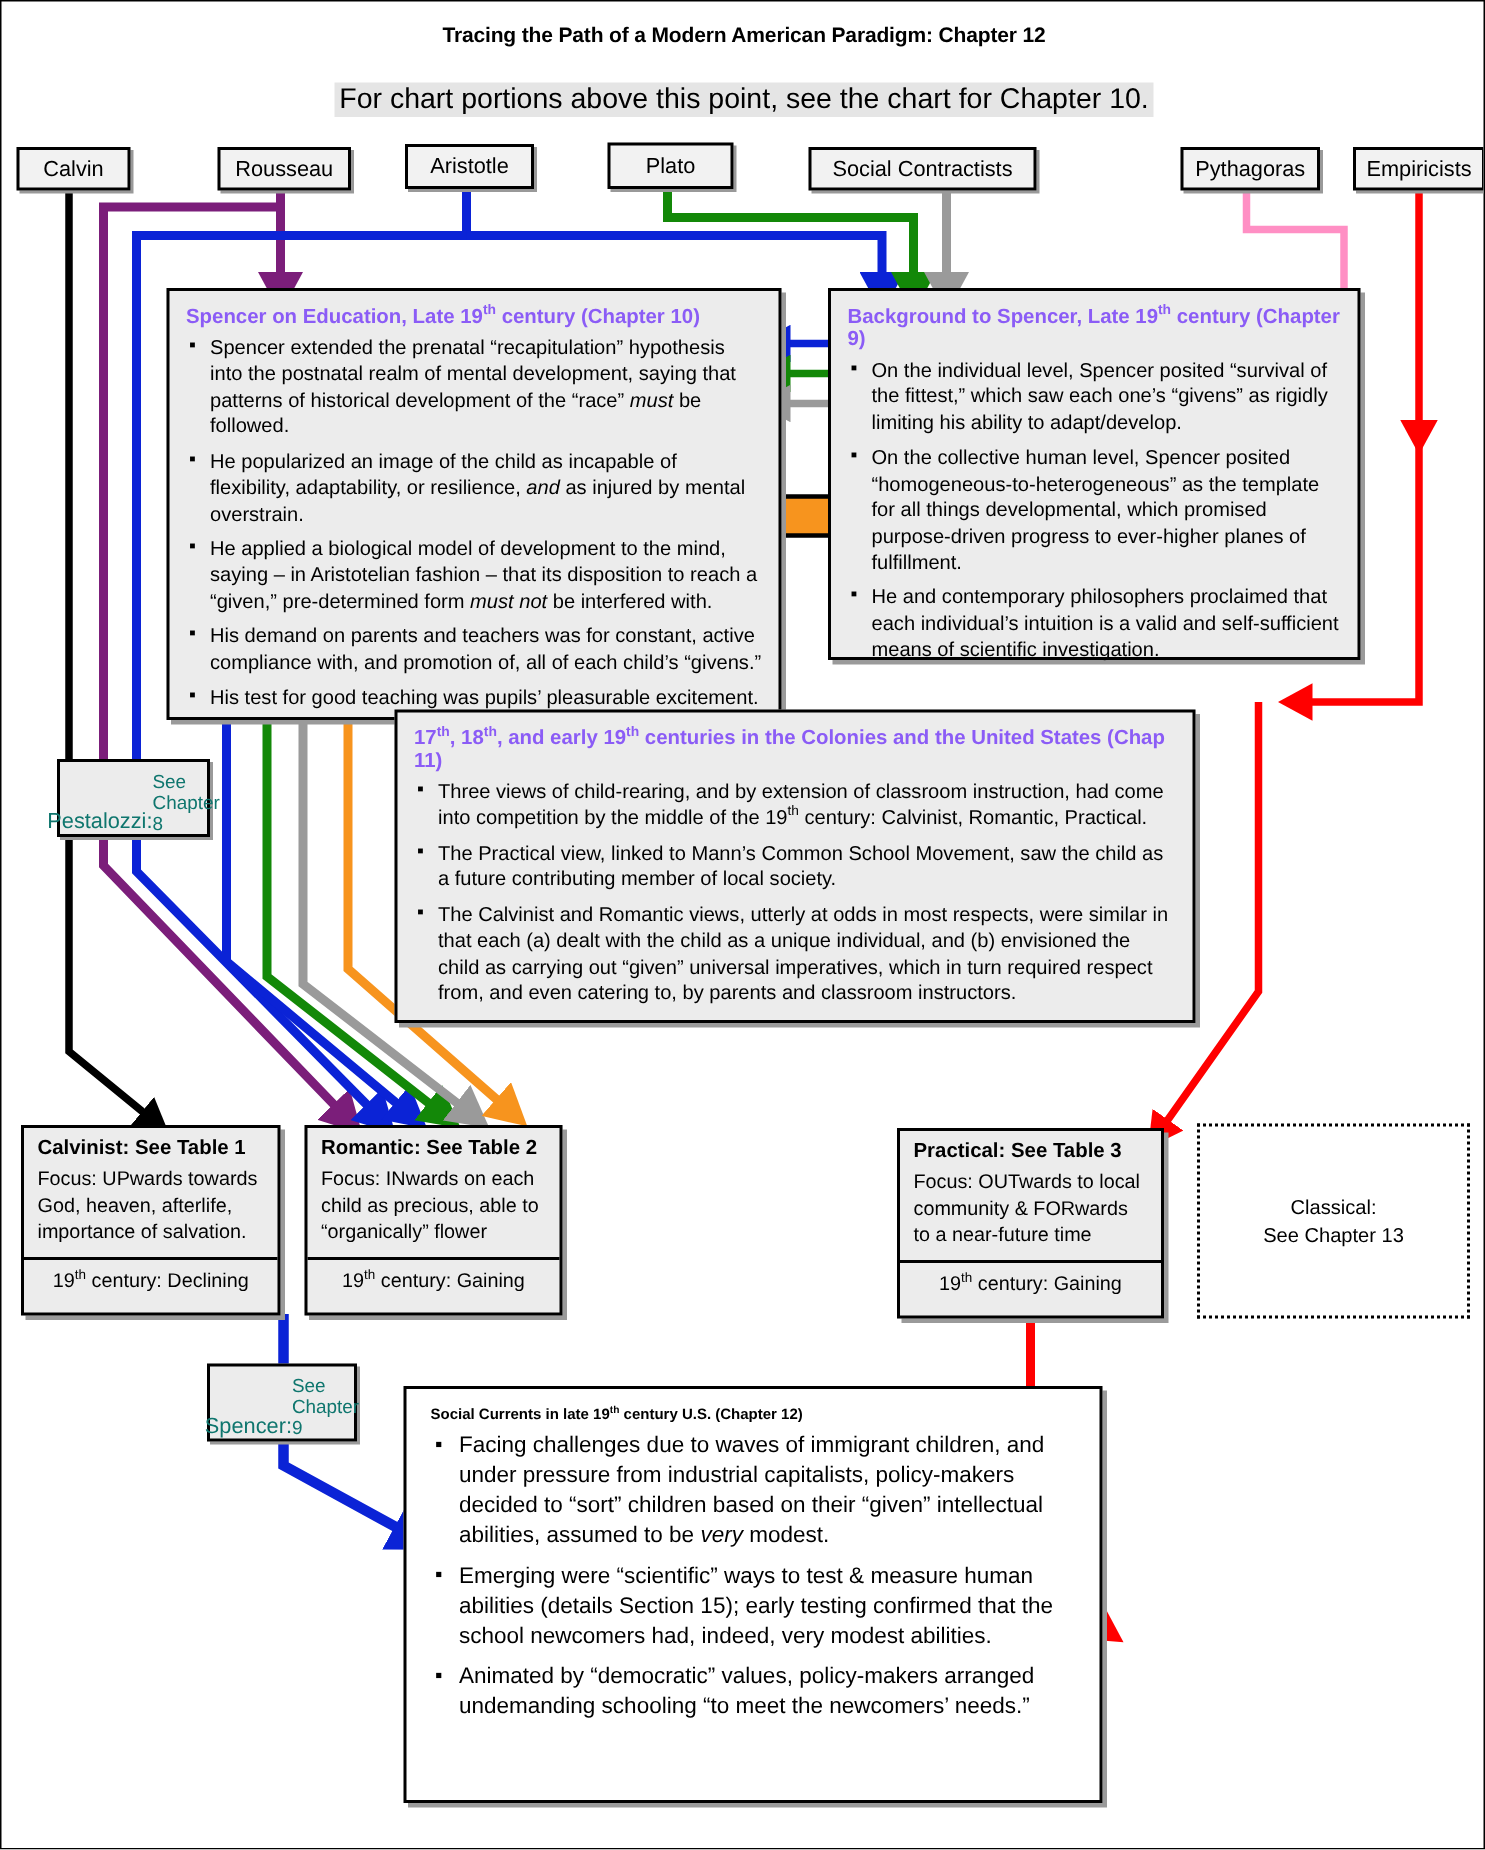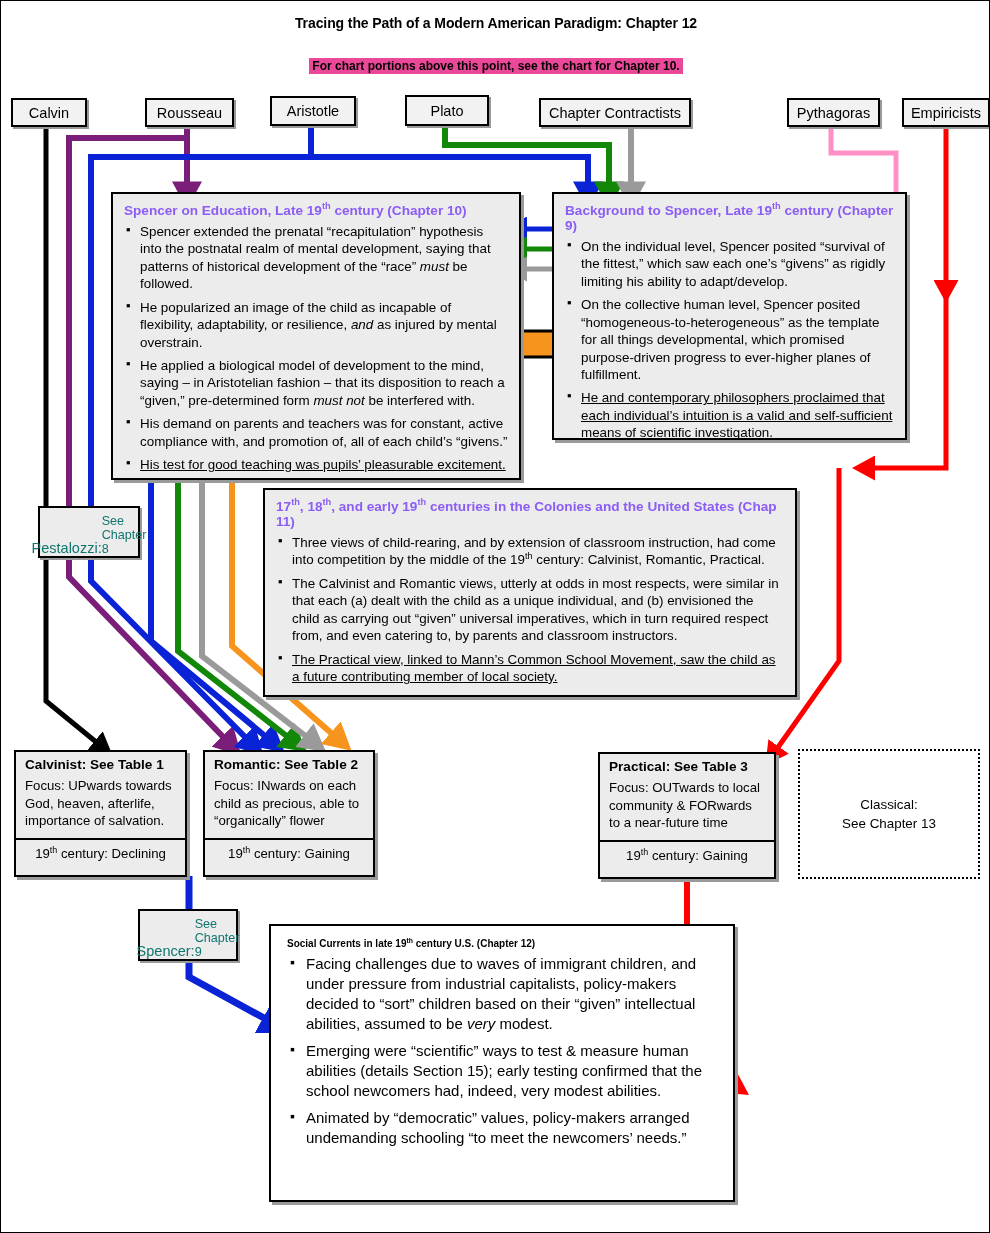--- a/index.html
+++ b/index.html
@@ -1,29 +1,29 @@
 <!DOCTYPE html>
 <html><head>
 <meta charset="utf-8">
 <style>
   html,body{margin:0;padding:0;background:#fff;}
   body{font-family:"Liberation Sans",sans-serif;}
   #page{position:relative;width:990px;height:1233px;border:1px solid #000;box-sizing:border-box;overflow:hidden;background:#fff;}
   #arrows{position:absolute;left:0;top:0;width:990px;height:1233px;z-index:1;pointer-events:none;}
   #title{position:absolute;left:0;top:14px;width:990px;text-align:center;font-size:14px;font-weight:bold;color:#000;letter-spacing:-.1px;z-index:4;}
   #note{position:absolute;left:0;top:55px;width:990px;text-align:center;z-index:4;}
-  #note span{background:#ec4899;font-size:12px;font-weight:bold;color:#000;padding:1px 3px;}
+  #note span{background:#e5e5e5;font-size:19px;font-weight:normal;color:#000;padding:1px 3px;}
   .srcbox{position:absolute;background:#f2f2f2;border:2.5px solid #000;box-shadow:2px 2px 0 #999;
           display:flex;align-items:center;justify-content:center;font-size:14.5px;color:#000;z-index:4;}
   .panel{position:absolute;background:#ececec;border:2.5px solid #000;box-shadow:3px 3px 0 #9a9a9a;z-index:2;box-sizing:border-box;}
   .panel h3{margin:0 0 5px 0;font-size:13.6px;font-weight:bold;color:#8b5cf6;}
   .panel ul{margin:0;padding:0;list-style:none;}
   .panel li{position:relative;padding-left:16px;margin-bottom:6px;font-size:13.4px;line-height:1.30;color:#000;}
   .panel li:before{content:"\25AA";position:absolute;left:2px;top:-1px;font-size:13px;}
-  .panel li:last-child{margin-bottom:16px;text-decoration:underline;}
+  .panel li:last-child{margin-bottom:16px;}
   sup{font-size:.68em;vertical-align:super;line-height:0;}
   em{font-style:italic;}
   .ref{position:absolute;background:#ececec;border:2.5px solid #000;box-shadow:2px 2px 0 #9a9a9a;z-index:5;
        display:flex;flex-direction:row;align-items:flex-end;justify-content:center;color:#0f766e;box-sizing:border-box;}
   .ref .l1{font-size:14.5px;}
   .ref .l2{font-size:12.6px;}
   .tbox{position:absolute;background:#ececec;border:2.5px solid #000;box-shadow:3px 3px 0 #9a9a9a;z-index:4;box-sizing:border-box;}
   .tbox .top{padding:5px 9px 8px 9px;}
   .tbox .hd{font-size:13.6px;font-weight:bold;margin-bottom:5px;}
   .tbox .bd{font-size:13.2px;line-height:1.33;}
@@ -121,21 +121,21 @@
   <div class="srcbox" style="left:144px;top:97px;width:85px;height:25px;">
     <span>Rousseau</span>
     </div>
   <div class="srcbox" style="left:269px;top:95px;width:82px;height:26px;">
     <span>Aristotle</span>
     </div>
   <div class="srcbox" style="left:404px;top:94px;width:80px;height:27px;">
     <span>Plato</span>
     </div>
   <div class="srcbox" style="left:538px;top:97px;width:148px;height:25px;">
-    <span>Chapter Contractists</span>
+    <span>Social Contractists</span>
     </div>
   <div class="srcbox" style="left:786px;top:97px;width:89px;height:25px;">
     <span>Pythagoras</span>
     </div>
   <div class="srcbox" style="left:901px;top:97px;width:84px;height:25px;">
     <span>Empiricists</span>
     </div>
 
   <div class="panel" style="left:110px;top:191px;width:410px;height:288px;padding:9px 11px;">
     <h3><span>Spencer on Education, Late 19</span><sup>th</sup><span> century (Chapter 10)</span></h3>
@@ -150,26 +150,26 @@
 
   <div class="panel" style="left:551px;top:191px;width:355px;height:248px;padding:9px 11px;">
     <h3><span>Background to Spencer, Late 19</span><sup>th</sup><span> century (Chapter 9)</span></h3>
     <ul>
       <li>On the individual level, Spencer posited “survival of the fittest,” which saw each one’s “givens” as rigidly limiting his ability to adapt/develop.</li>
       <li>On the collective human level, Spencer posited “homo­geneous-to-heterogeneous” as the template for all things developmental, which promised purpose-driven progress to ever-higher planes of fulfillment.</li>
       <li>He and contemporary philosophers proclaimed that each individual’s intuition is a valid and self-sufficient means of scientific investigation.</li>
     </ul>
   </div>
 
-  <div class="panel" style="left:262px;top:487px;width:534px;height:209px;padding:9px 11px;">
+  <div class="panel" style="left:262px;top:472px;width:534px;height:209px;padding:9px 11px;">
     <h3>17<sup>th</sup>, 18<sup>th</sup>, and early 19<sup>th</sup> centuries in the Colonies and the United States (Chap 11)</h3>
     <ul>
       <li>Three views of child-rearing, and by extension of classroom instruction, had come into competition by the middle of the 19<sup>th</sup> century: Calvinist, Romantic, Practical.</li>
+      <li>The Practical view, linked to Mann’s Common School Movement, saw the child as a future contributing member of local society.</li>
       <li>The Calvinist and Romantic views, utterly at odds in most respects, were similar in that each (a) dealt with the child as a unique individual, and (b) envisioned the child as carrying out “given” universal imperatives, which in turn required respect from, and even catering to, by parents and classroom instructors.</li>
-      <li>The Practical view, linked to Mann’s Common School Movement, saw the child as a future contributing member of local society.</li>
     </ul>
   </div>
 
   <div class="ref" style="left:37px;top:505px;width:102px;height:52px;">
     <span class="l1">Pestalozzi:</span>
     <span class="l2">See Chapter 8</span>
   </div>
   <div class="ref" style="left:137px;top:908px;width:100px;height:52px;">
     <span class="l1">Spencer:</span>
     <span class="l2">See Chapter 9</span>

